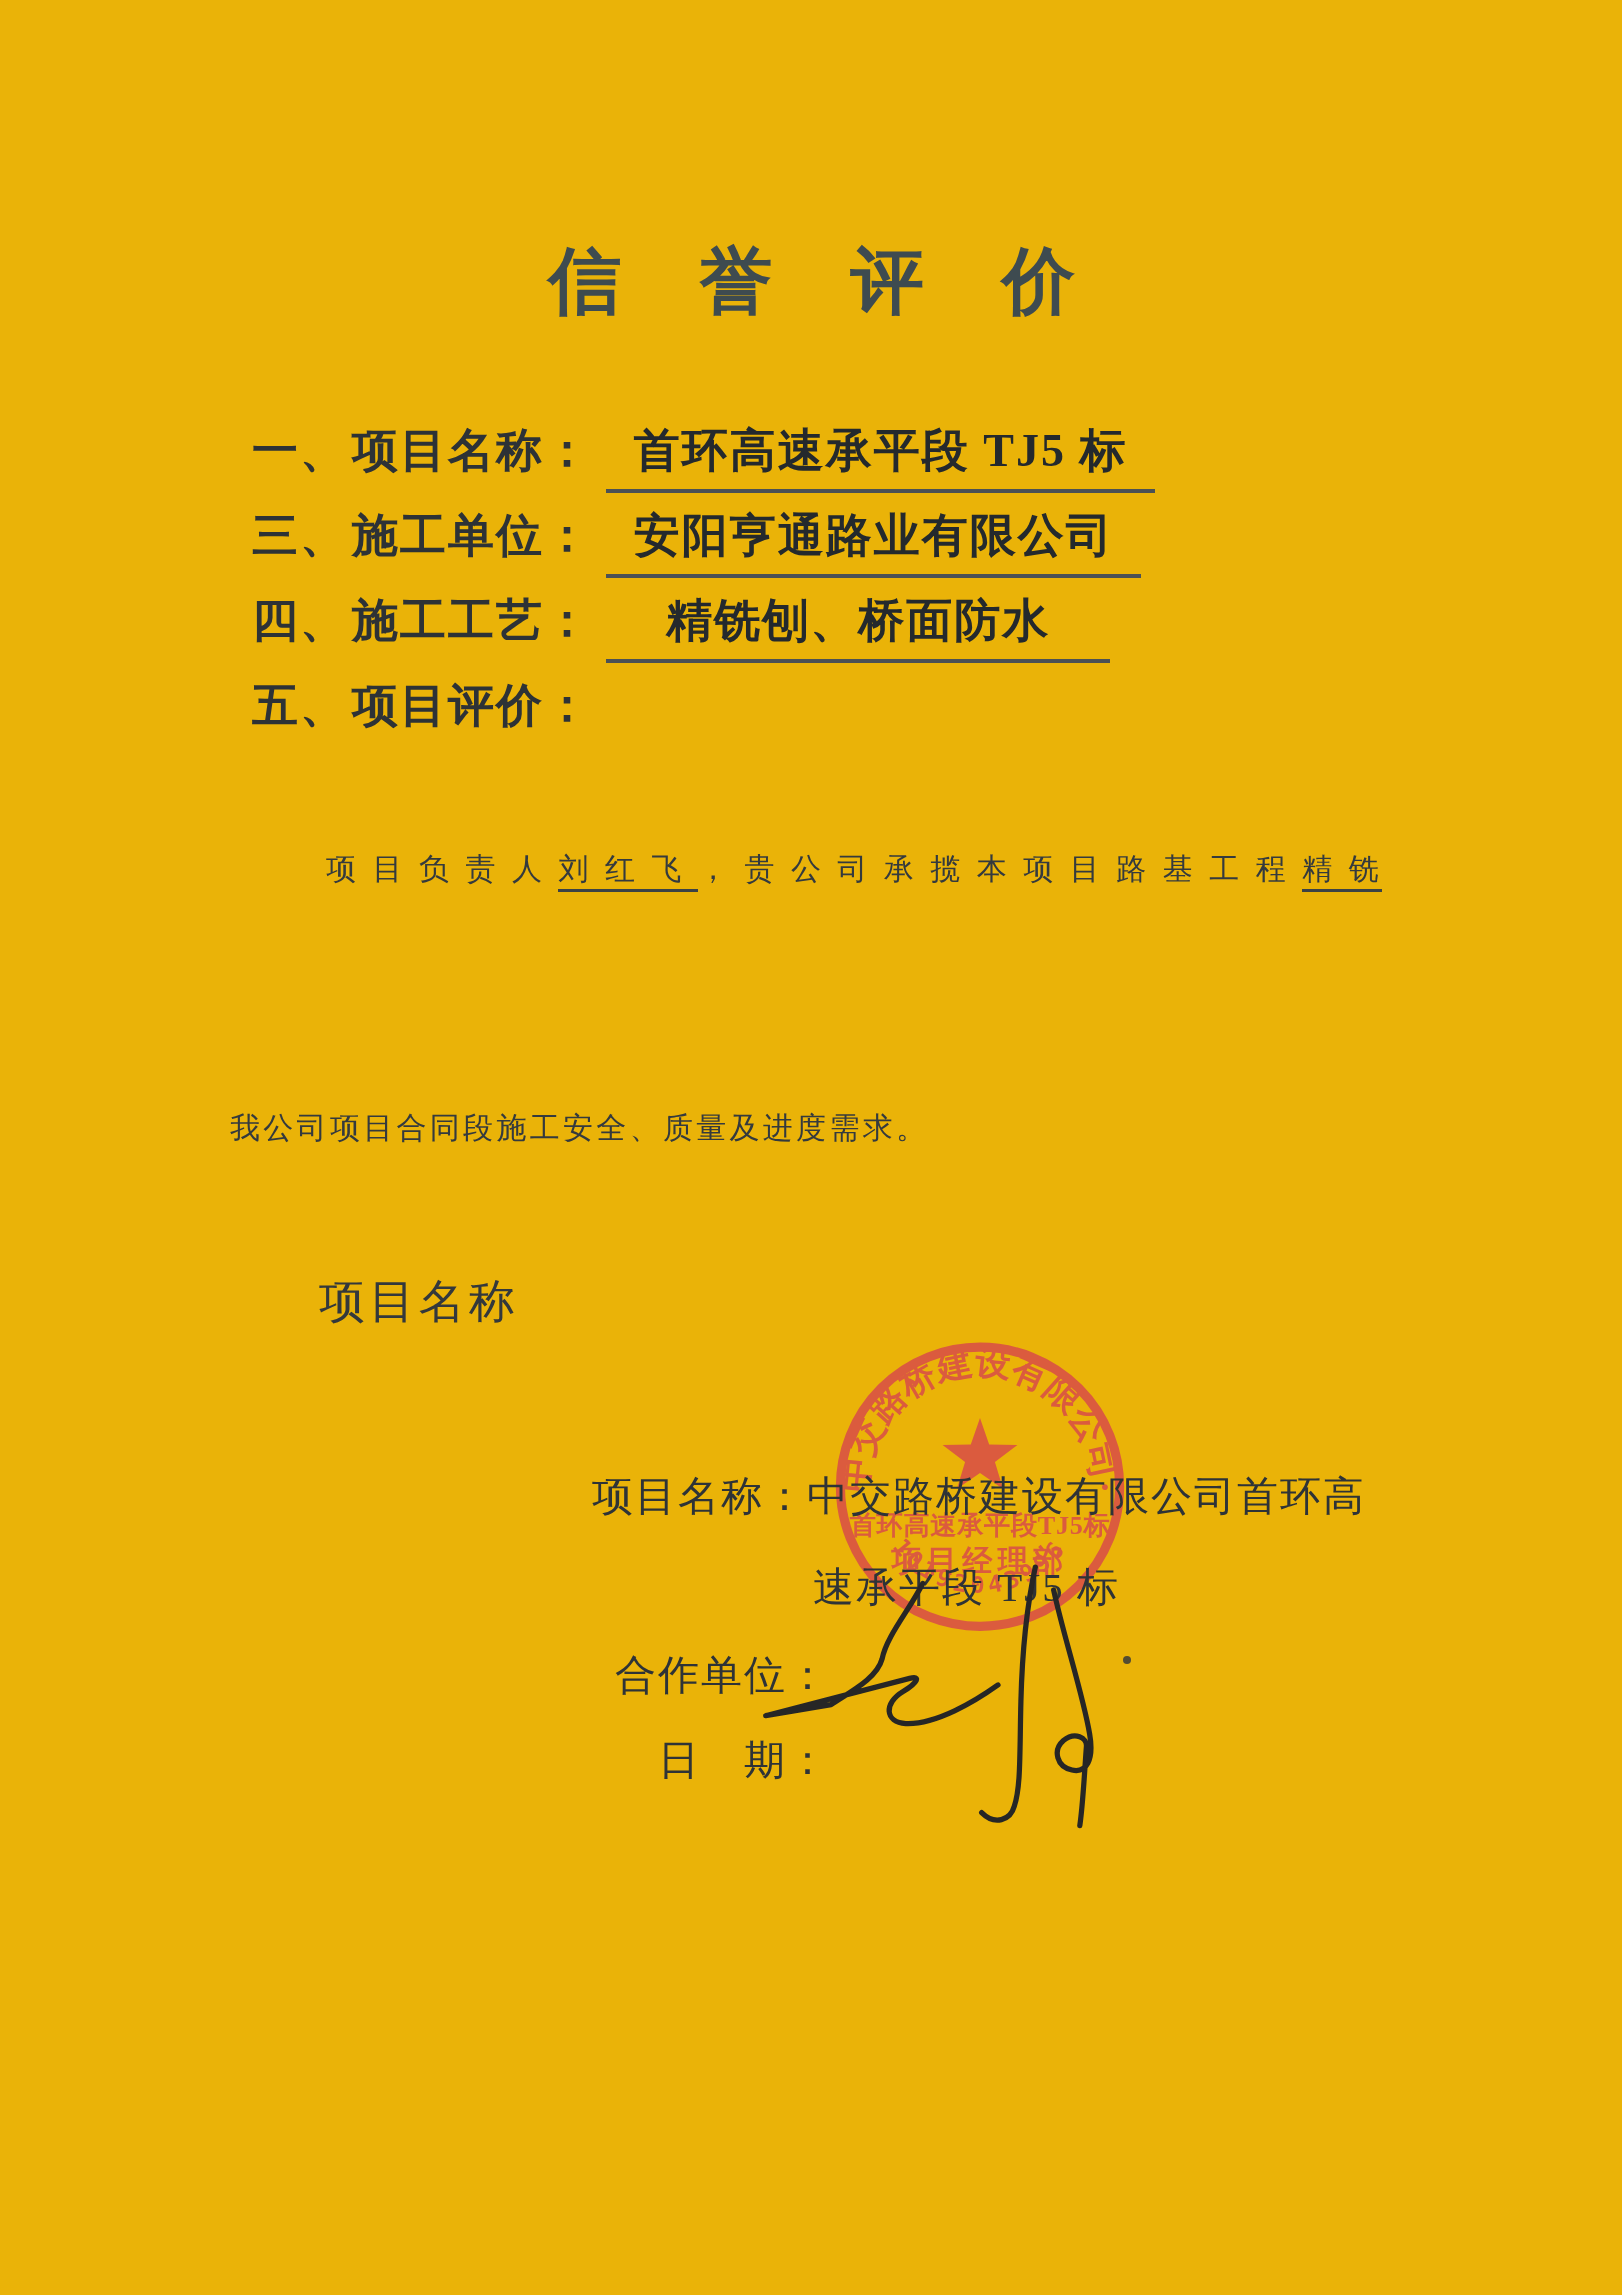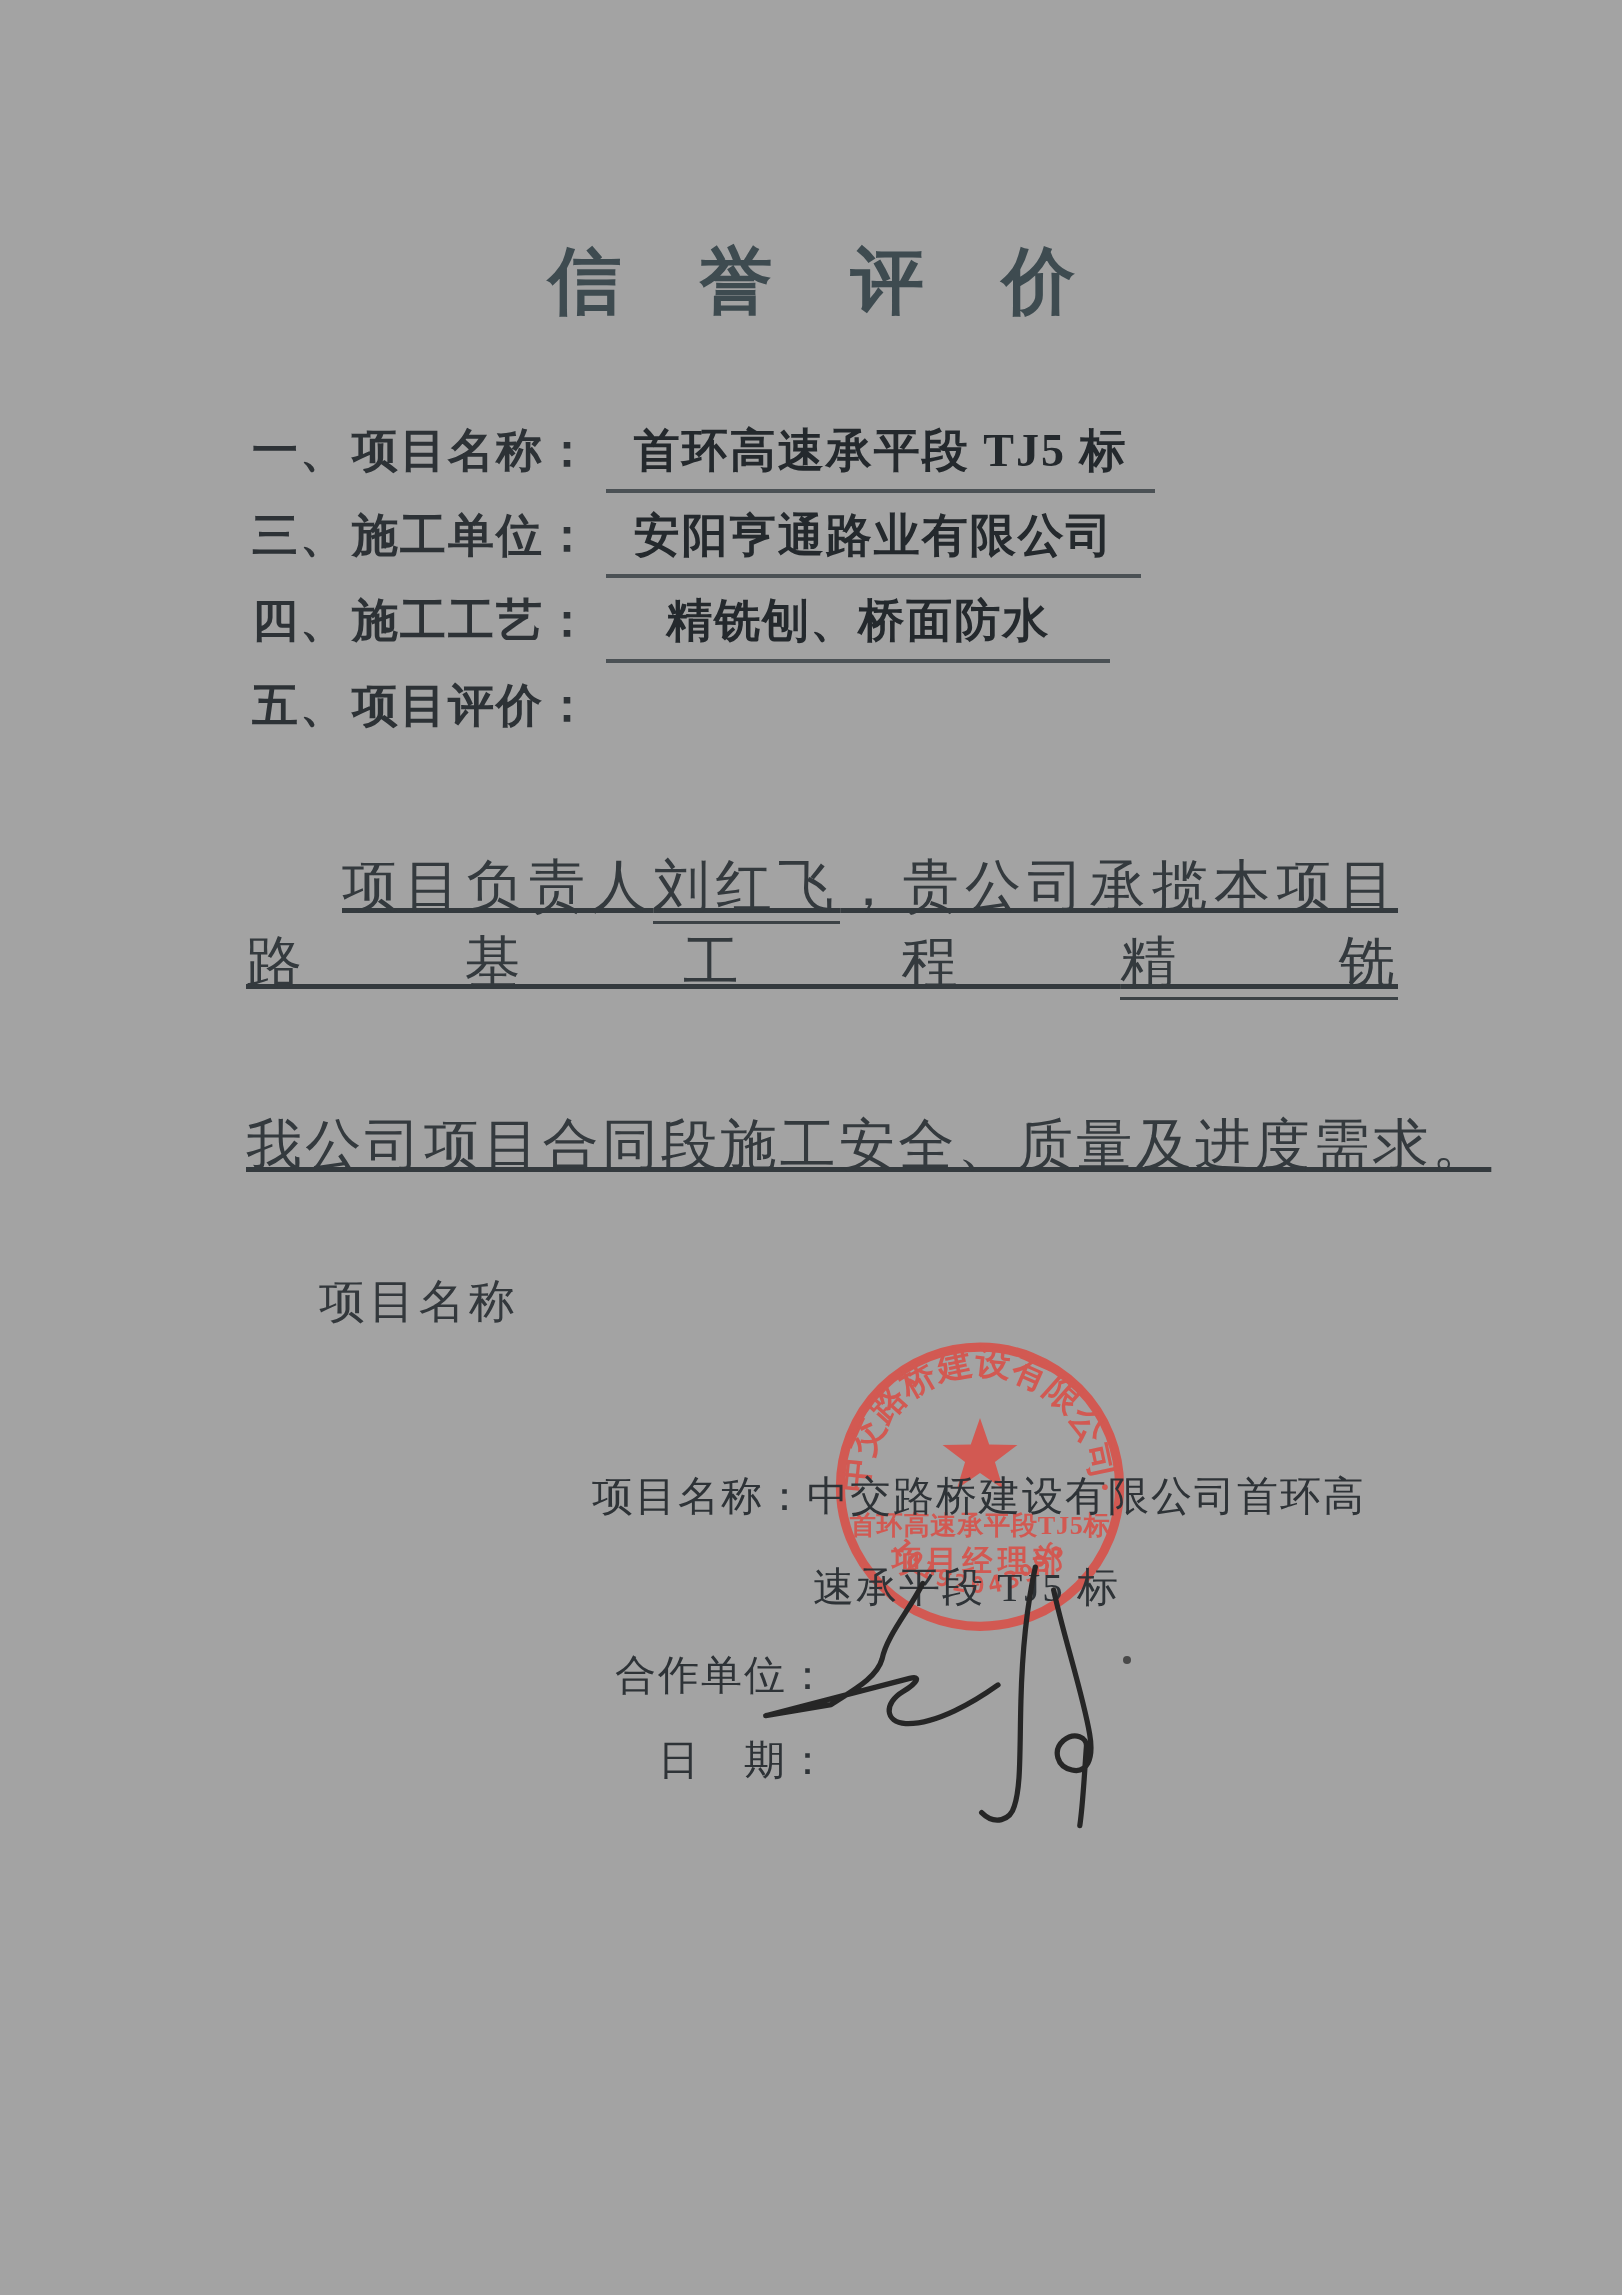--- a/index.html
+++ b/index.html
@@ -1,19 +1,19 @@
 <!DOCTYPE html>
 <html style="font-size:10.5px"><head>
 <meta charset="utf-8">
 <style>
   * { margin:0; padding:0; box-sizing:border-box; }
   html,body { background:#e8e8e8; }
   .page {
     position:relative; width:1623px; height:2295px;
-    background:#a3a3a3; overflow:hidden;
+    background:#eab308; overflow:hidden;
     font-family:"Liberation Serif","DejaVu Serif",serif;
   }
   .abs { position:absolute; }
   .title {
     top:233px; left:0; width:1623px; text-align:center;
     font-size:73px; font-weight:600; letter-spacing:30px; text-indent:30px;
     color:#3e4b50;
   }
   .item-list { left:252px; top:420px; }
   .item {
@@ -21,22 +21,22 @@
     white-space:nowrap; letter-spacing:2px;
   }
   .item .num   { margin-right:3.9px; }
   .item .label { margin-right:14.4px; }
   .item .value {
     display:inline-block; padding:0 27.5px 6.5px 27.5px;
     border-bottom:4.6px solid #4b5155; color:#24292d;
   }
   .item .value.wide { padding:0 60px 6.5px 60px; }
   .body-line {
-    left:246px; width:1152px; font-size:56px; color:#343a3e;
-    letter-spacing:3.3px; white-space:nowrap;text-decoration:underline;
+    left:230px; width:1152px; font-size:30px; color:#343a3e;
+    letter-spacing:3.3px; white-space:nowrap;
   }
   .body-line.jl { white-space:normal; text-align:justify; text-align-last:justify; }
   .u { border-bottom:3.9px solid #3c4246; padding-bottom:3.9px; }
   .closing { left:319px; top:1271px; font-size:46px; color:#33383c; letter-spacing:3.9px; }
   .signoff { font-size:41px; color:#2e3337; letter-spacing:2px; white-space:nowrap; z-index:3;margin-top:26px; }
   .stamp-wrap { left:826px; top:1336px; width:308px; height:308px; z-index:1; }
   .sig-wrap   { left:746px; top:1544px; width:432px; height:308px; z-index:5; }
   .stray-dot  {
     left:1123px; top:1656px; width:7.9px; height:7.9px; border-radius:50%;
     background:#3a3a3a; opacity:.85; z-index:4;

